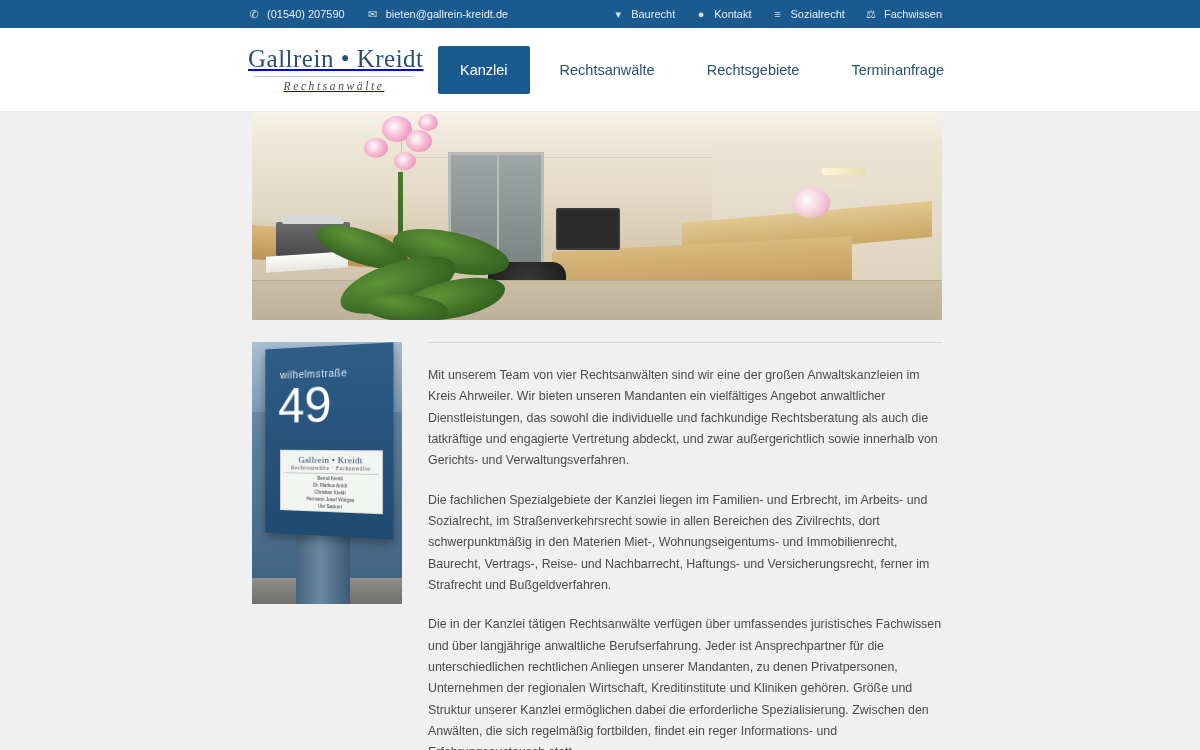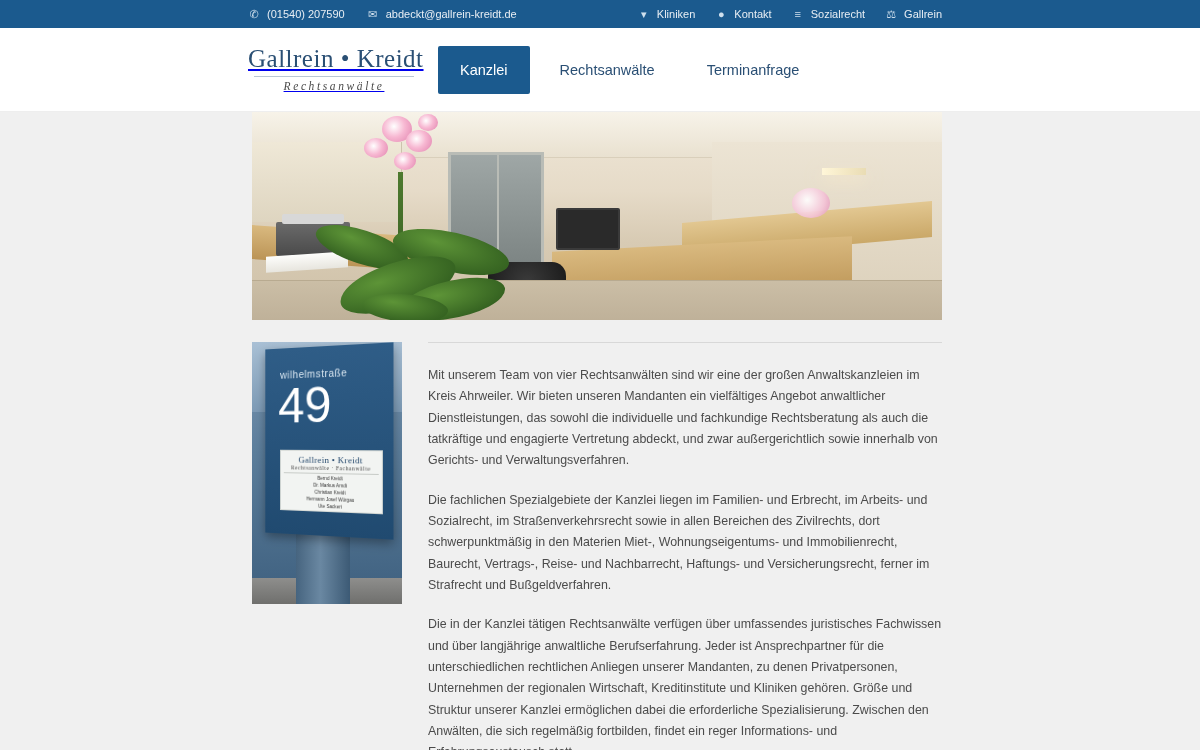--- a/index.html
+++ b/index.html
@@ -341,54 +341,55 @@
 
 <div class="topbar">
   <div class="topbar-inner">
     <div class="topbar-left">
       <a class="tb-item" href="#">
         <span class="ic">✆</span>
         <span>(01540) 207590</span>
       </a>
       <a class="tb-item" href="#">
         <span class="ic">✉</span>
-        <span>abdeckt@gallrein-kreidt.de</span>
+        <span>bieten@gallrein-kreidt.de</span>
       </a>
     </div>
     <div class="topbar-right">
       <a class="tb-item" href="#">
         <span class="ic">▾</span>
-        <span>Kliniken</span>
+        <span>Baurecht</span>
       </a>
       <a class="tb-item" href="#">
         <span class="ic">●</span>
         <span>Kontakt</span>
       </a>
       <a class="tb-item" href="#">
         <span class="ic">≡</span>
         <span>Sozialrecht</span>
       </a>
       <a class="tb-item" href="#">
         <span class="ic">⚖</span>
-        <span>Gallrein</span>
+        <span>Fachwissen</span>
       </a>
     </div>
   </div>
 </div>
 
 <div class="header">
   <div class="header-inner">
     <a class="logo" href="#">
       <div class="logo-main">Gallrein • Kreidt</div>
       <div class="logo-rule"></div>
       <div class="logo-sub">Rechtsanwälte</div>
     </a>
     <div class="nav">
       <a class="nav-item active" href="#">Kanzlei</a>
       <a class="nav-item" href="#">Rechtsanwälte</a>
+      <a class="nav-item" href="#">Rechtsgebiete</a>
       <a class="nav-item" href="#">Terminanfrage</a>
     </div>
   </div>
 </div>
 
 <div class="page">
 
   <div class="hero-wrap">
     <div class="hero">
       <div class="hero-bg"></div>

